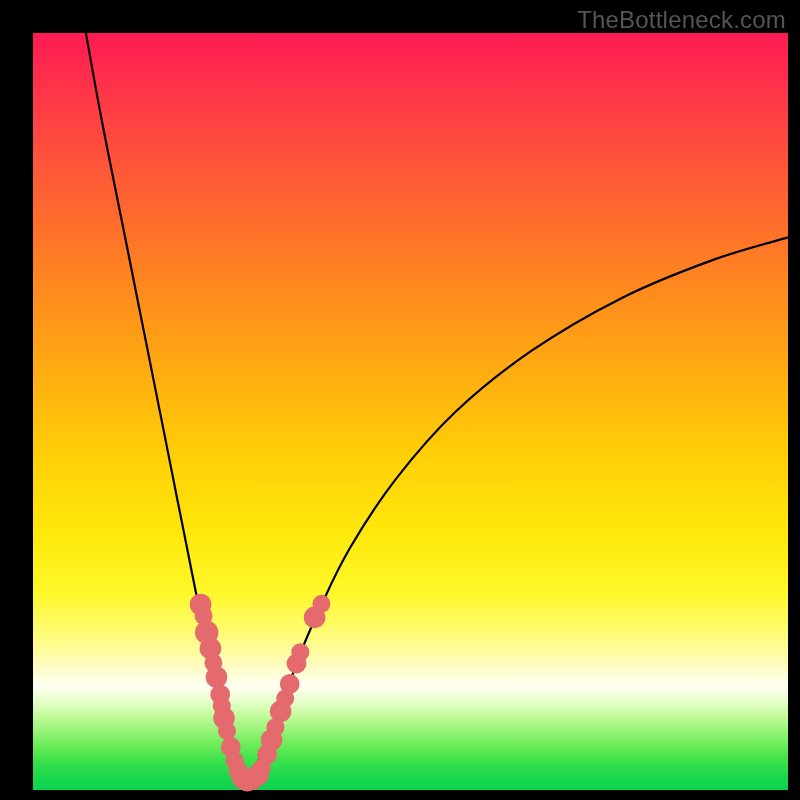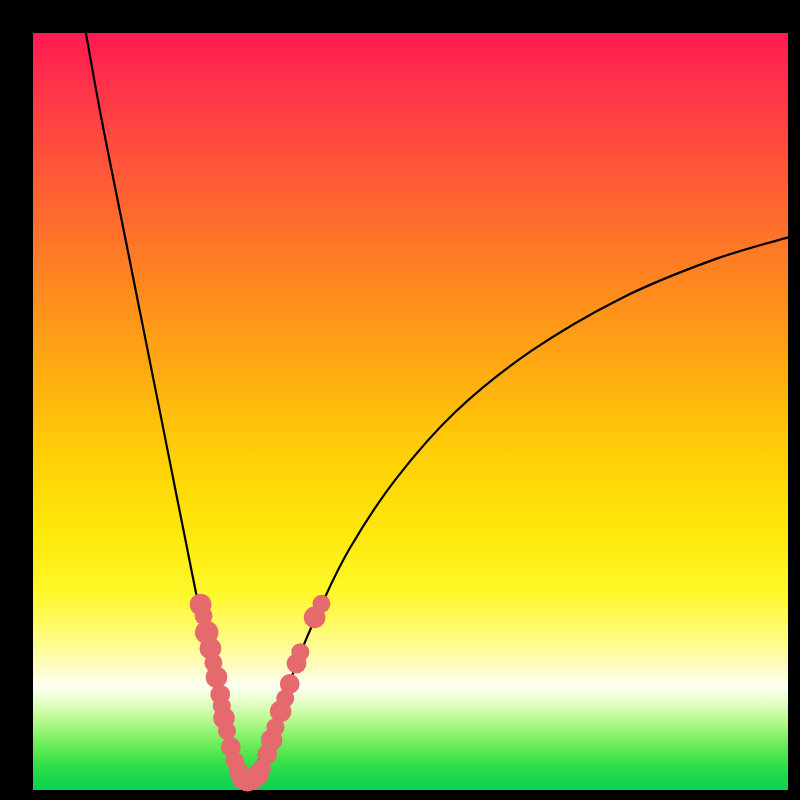--- a/index.html
+++ b/index.html
@@ -75,20 +75,21 @@
   .dot {
     fill: #e46a6e;
     stroke: none;
   }
 </style>
 </head>
 <body>
 
 <div class="frame">
 
+  <div class="watermark">TheBottleneck.com</div>
 
   <div class="plot-area">
     <svg class="curves" viewBox="0 0 755 757" preserveAspectRatio="none">
       <path id="left-branch" class="curve-path" d="M 52.9 0.0 C 55.6 15.0, 62.5 54.7, 68.0 83.3 C 73.4 111.9, 77.6 131.7, 83.0 159.0 C 88.5 186.2, 92.7 207.4, 98.2 234.7 C 103.6 261.9, 107.8 283.1, 113.3 310.4 C 118.7 337.6, 122.9 358.8, 128.4 386.1 C 133.8 413.3, 138.0 434.5, 143.4 461.8 C 148.9 489.0, 153.1 510.2, 158.5 537.5 C 164.0 564.7, 169.6 592.7, 173.7 613.2 C 177.7 633.6, 178.5 638.8, 181.2 651.0 C 183.9 663.3, 186.0 670.4, 188.8 681.3 C 191.5 692.2, 193.6 702.0, 196.3 711.6 C 199.0 721.1, 201.1 727.5, 203.9 734.3 C 206.6 741.1, 210.0 746.7, 211.4 749.4"></path>
       <path id="right-branch" class="curve-path" d="M 211.4 749.4 C 212.8 748.1, 216.2 745.9, 218.9 741.9 C 221.7 737.8, 223.1 733.5, 226.5 726.7 C 229.9 719.9, 233.7 713.5, 237.8 704.0 C 241.9 694.5, 244.4 687.4, 249.2 673.7 C 253.9 660.1, 257.5 646.0, 264.3 628.3 C 271.0 610.6, 277.4 595.8, 286.9 575.3 C 296.4 554.9, 303.5 537.9, 317.1 514.8 C 330.7 491.6, 343.4 471.2, 362.4 446.6 C 381.4 422.1, 398.3 401.7, 422.8 378.5 C 447.3 355.3, 468.4 338.4, 498.3 317.9 C 528.2 297.5, 556.3 281.3, 588.9 264.9 C 621.5 248.6, 649.6 238.0, 679.5 227.1 C 709.4 216.2, 741.4 208.5, 755.0 204.4"></path>
       <g id="dots">
           <circle cx="167.6" cy="571.5" r="10.8" class="dot"></circle>
           <circle cx="170.6" cy="582.9" r="9.0" class="dot"></circle>
           <circle cx="173.7" cy="599.5" r="11.7" class="dot"></circle>
           <circle cx="177.4" cy="615.4" r="10.8" class="dot"></circle>

